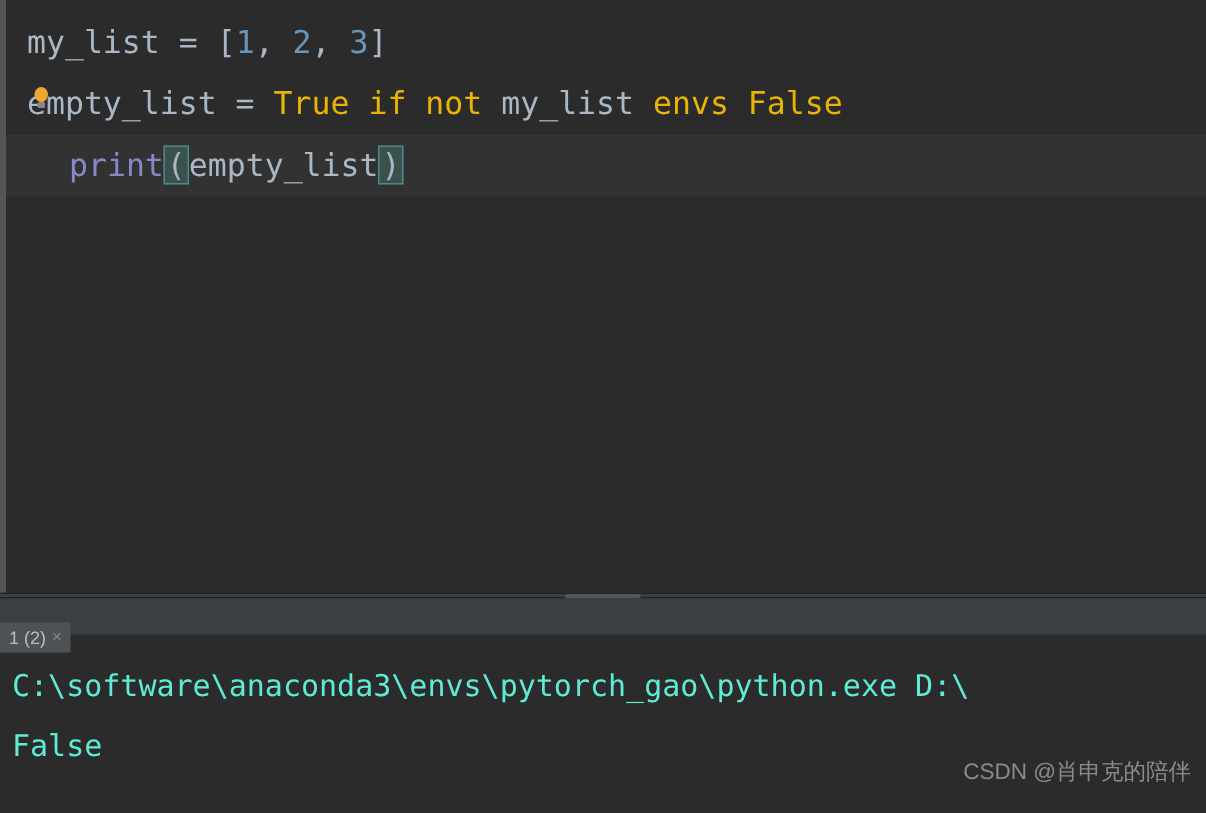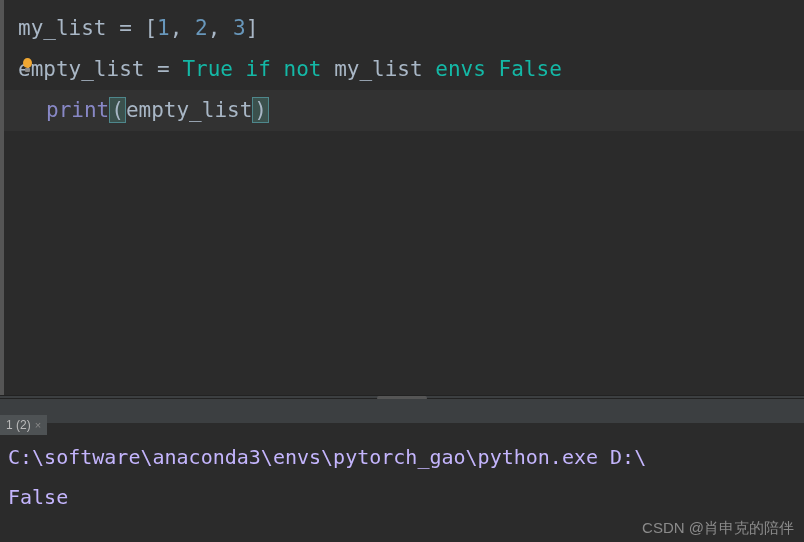--- a/index.html
+++ b/index.html
@@ -32,21 +32,21 @@
       background: #323232;
       margin-left: -14px;
       padding-left: 14px;
       margin-right: -50px;
       padding-right: 50px;
     }
     .k-var { color: #a9b7c6; margin-top: 47px; }
     .k-op { color: #a9b7c6; }
     .k-bracket { color: #a9b7c6; }
     .k-num { color: #6897bb; }
-    .k-keyword { color: #14b8a6; }
+    .k-keyword { color: #eab308; }
     .k-builtin { color: #8888c6; margin-left: 28px; }
     .paren-match {
       background: #3b514d;
       border: 1px solid #4e878c;
       padding: 0 1px;
       margin: -1px 0;
     }
     .bulb-icon {
       position: absolute;
       left: 18px;
@@ -94,27 +94,27 @@
     }
     .tab-close {
       color: #888;
       font-size: 11px;
       cursor: pointer;
     }
     .console-output {
       padding: 14px 8px;
       font-size: 20px;
       line-height: 40px;
-      color: #c4b5fd;
+      color: #5eead4;
       font-family: 'Consolas', 'Monaco', monospace;
       white-space: pre;
     }
     .watermark {
       position: absolute;
-      bottom: 4px;
+      bottom: 18px;
       right: 10px;
       color: #aaa;
       font-size: 15px;
       font-family: sans-serif;
       opacity: 0.75;
     }
   </style>
 </head>
 <body>
 

